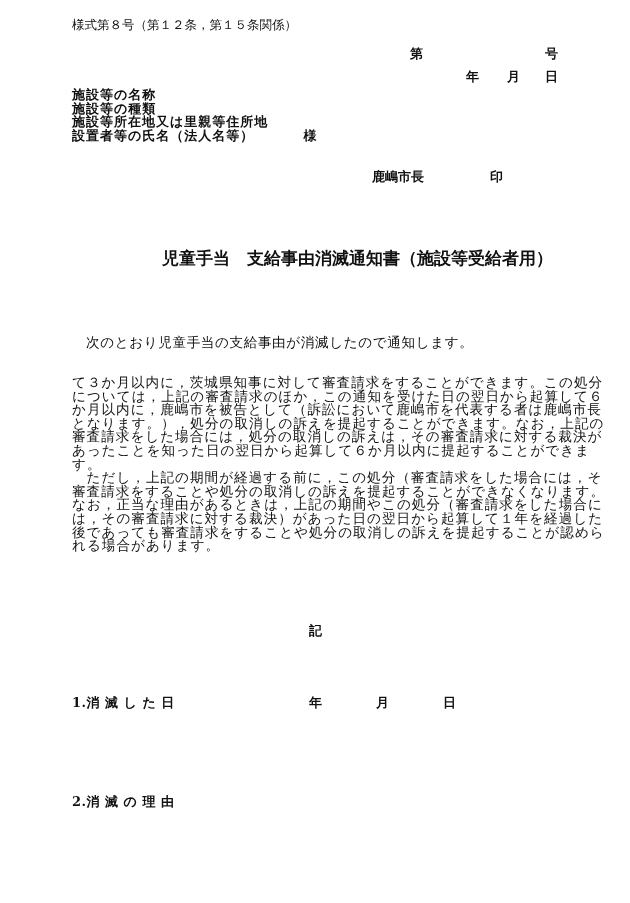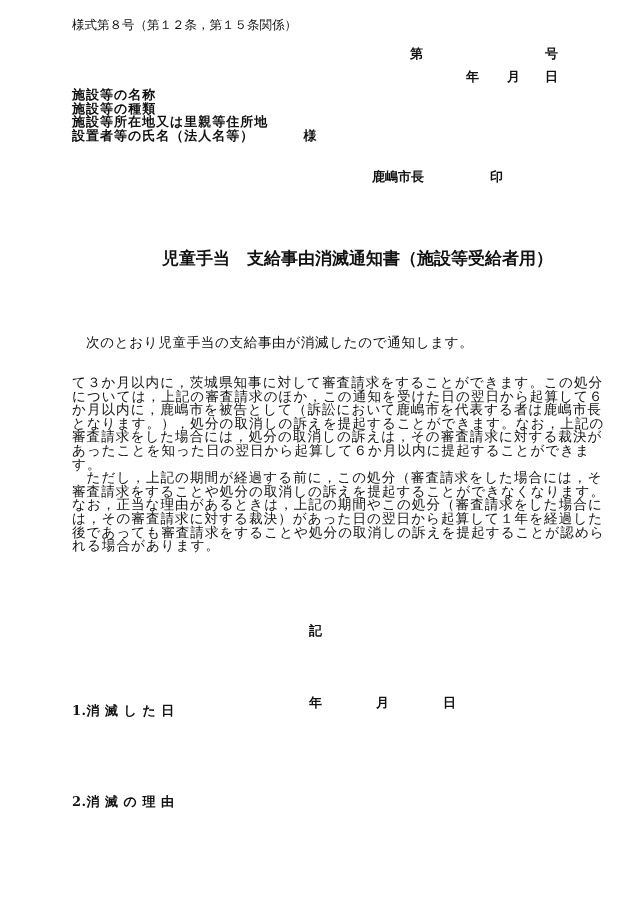--- a/index.html
+++ b/index.html
@@ -67,21 +67,21 @@
   <div class="body-line">審査請求をすることや処分の取消しの訴えを提起することができなくなります。</div>
   <div class="body-line">なお，正当な理由があるときは，上記の期間やこの処分（審査請求をした場合に</div>
   <div class="body-line">は，その審査請求に対する裁決）があった日の翌日から起算して１年を経過した</div>
   <div class="body-line">後であっても審査請求をすることや処分の取消しの訴えを提起することが認めら</div>
   <div class="body-line">れる場合があります。</div>
 </div>
 
 <div class="abs title" style="left:309px; top:622px;">記</div>
 
 <div>
-  <span class="abs title" style="left:72px; top:694px; letter-spacing:0.5px;margin-top:8px;">1.消 滅 し た 日</span>
+  <span class="abs title" style="left:72px; top:694px; letter-spacing:0.5px;">1.消 滅 し た 日</span>
   <span class="abs title" style="left:309px; top:694px;">年</span>
   <span class="abs title" style="left:376px; top:694px;">月</span>
   <span class="abs title" style="left:443px; top:694px;">日</span>
 </div>
 
 <div>
   <span class="abs title" style="left:72px; top:793px; letter-spacing:0.5px;">2.消 滅 の 理 由</span>
 </div>
 
 </body></html>

